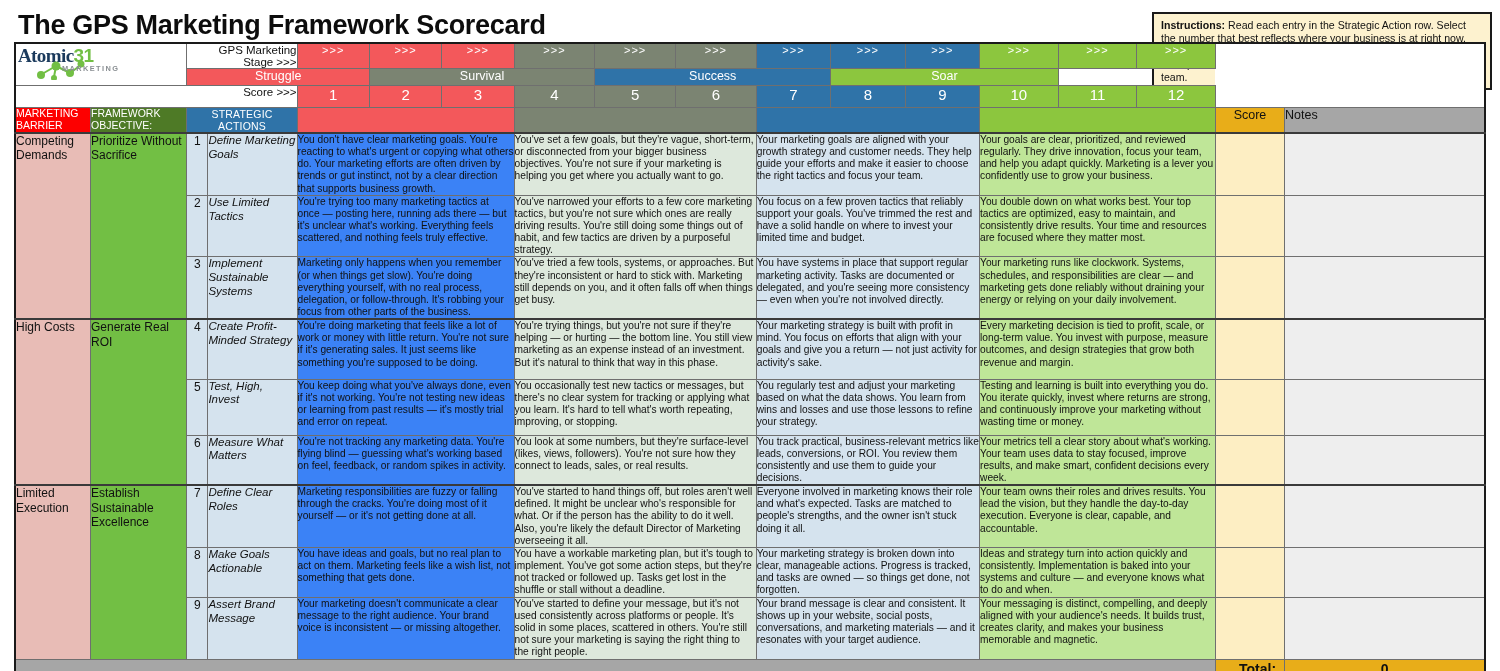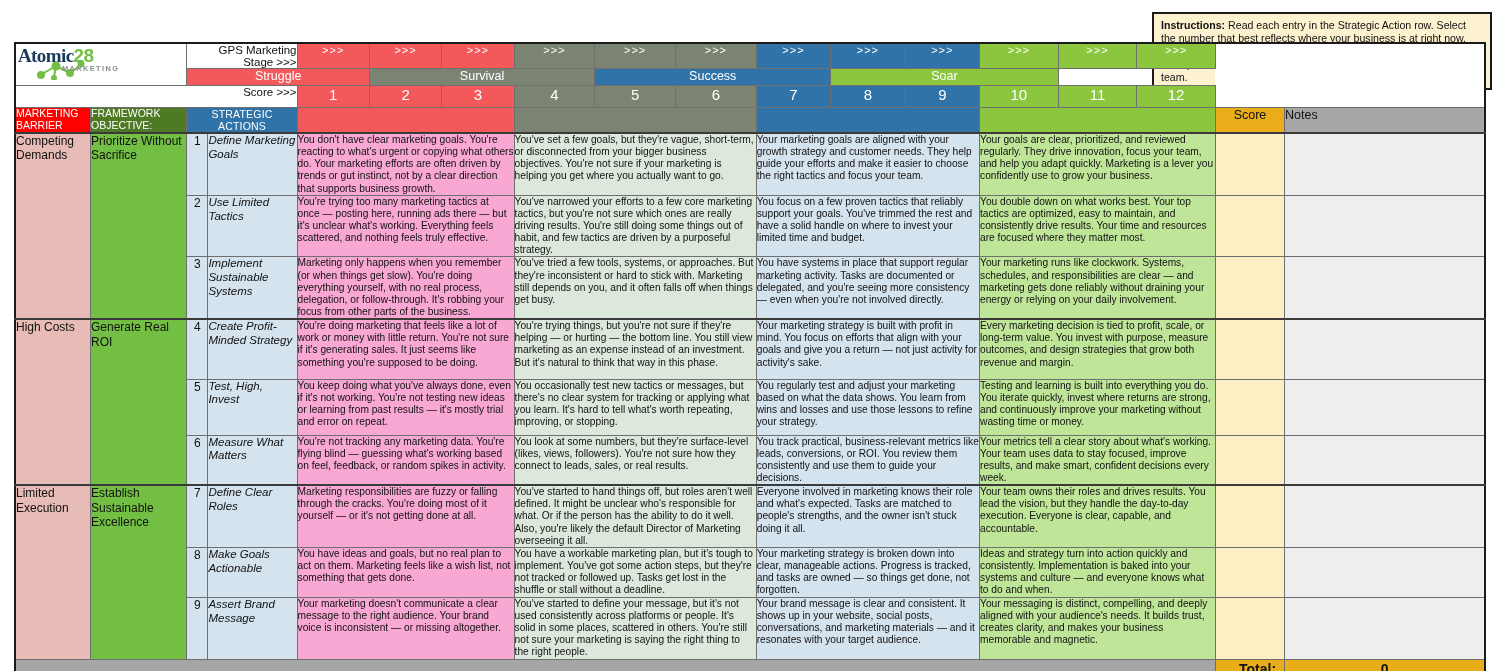--- a/index.html
+++ b/index.html
@@ -165,21 +165,21 @@
     font-size: 11.5px; line-height: 1.2;
     vertical-align: middle; padding: 2px 3px 2px 4px; font-style: italic;
   }
   .cell {
     font-size: 10.2px;
     line-height: 1.19;
     padding: 2px 3px 2px 4px;
     color: #111;
     vertical-align: top;
   }
-  .b-struggle { background: #f9a8d4; }
+  .b-struggle { background: #3b82f6; }
   .b-survival { background: #dde8dc; }
   .b-success  { background: #d5e3ee; }
   .b-soar     { background: #bfe698; }
   .b-score    { background: #fdeec3; }
   .b-notes    { background: #eeeeee; }
 
   .sep-top td { border-top: 2px solid #3a3a3a; }
 
   
   .totalrow td {
@@ -215,20 +215,21 @@
     font-size: 7.4px; font-weight: bold;
     letter-spacing: 1.4px; color: #8a8f93;
   }
   .logo svg { position: absolute; left: 18px; top: 16px; }
 </style>
 </head>
 <body>
 
 <div id="page">
 
+  <div class="title">The GPS Marketing Framework Scorecard</div>
 
   <div class="instructions">
     <b>Instructions:</b><span> Read each entry in the Strategic Action row. Select the number that best reflects where your business is at right now. Enter that number into the Score Column. Write any notes that might be important to discuss for when you meet with Jon or talk to your team.</span>
   </div>
 
   <table class="grid">
     <colgroup>
       <col style="width:72px">
         <col style="width:92px">
       <col style="width:20px">
@@ -247,21 +248,21 @@
         <col style="width:75px">
       <col style="width:66px">
         <col style="width:191px">
     </colgroup>
     <tbody>
 
       <tr>
         <td class="logocell" rowspan="2" colspan="2">
           <div class="logo">
             <div class="word">
-              <span class="w1">Atomic</span><span class="w2">28</span>
+              <span class="w1">Atomic</span><span class="w2">31</span>
             </div>
             <svg width="54" height="20" viewBox="0 0 54 20">
               <line x1="8" y1="14" x2="22" y2="6" stroke="#72bf44" stroke-width="2"></line>
               <line x1="22" y1="6" x2="36" y2="13" stroke="#72bf44" stroke-width="2"></line>
               <line x1="36" y1="13" x2="47" y2="5" stroke="#72bf44" stroke-width="2"></line>
               <line x1="22" y1="6" x2="20" y2="17" stroke="#72bf44" stroke-width="2"></line>
               <circle cx="7" cy="15" r="4" fill="#72bf44"></circle>
               <circle cx="22" cy="6" r="4.5" fill="#72bf44"></circle>
               <circle cx="36" cy="13" r="4" fill="#72bf44"></circle>
               <circle cx="47" cy="4" r="3.5" fill="#72bf44"></circle>

